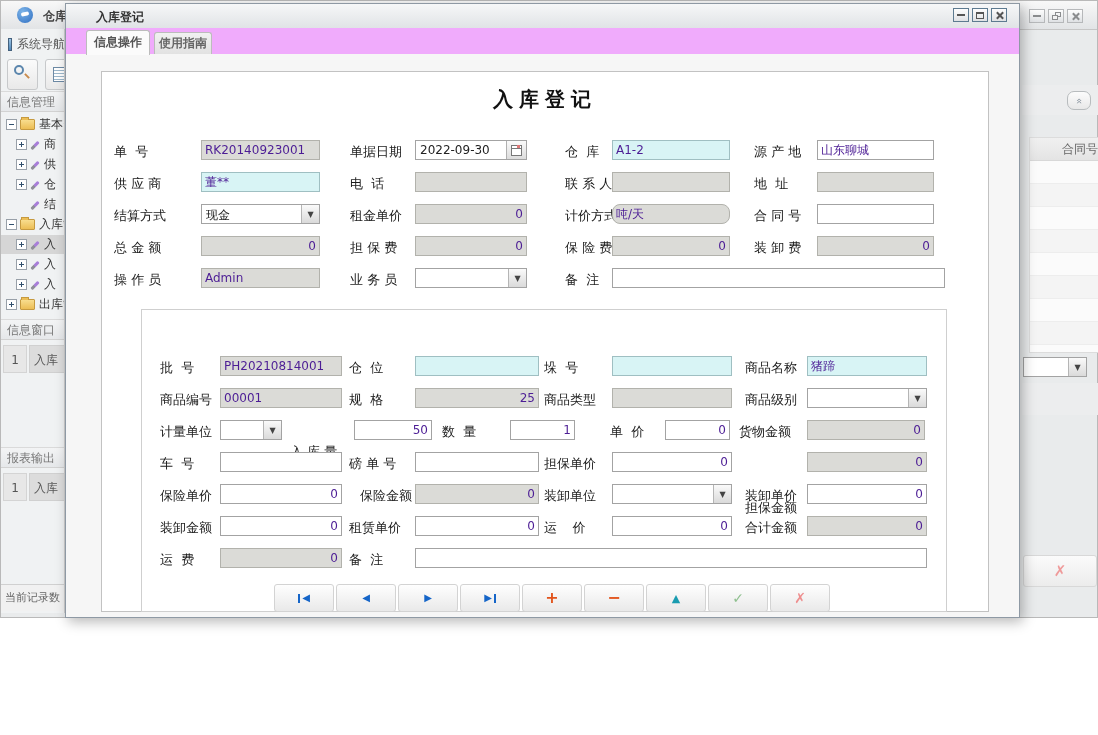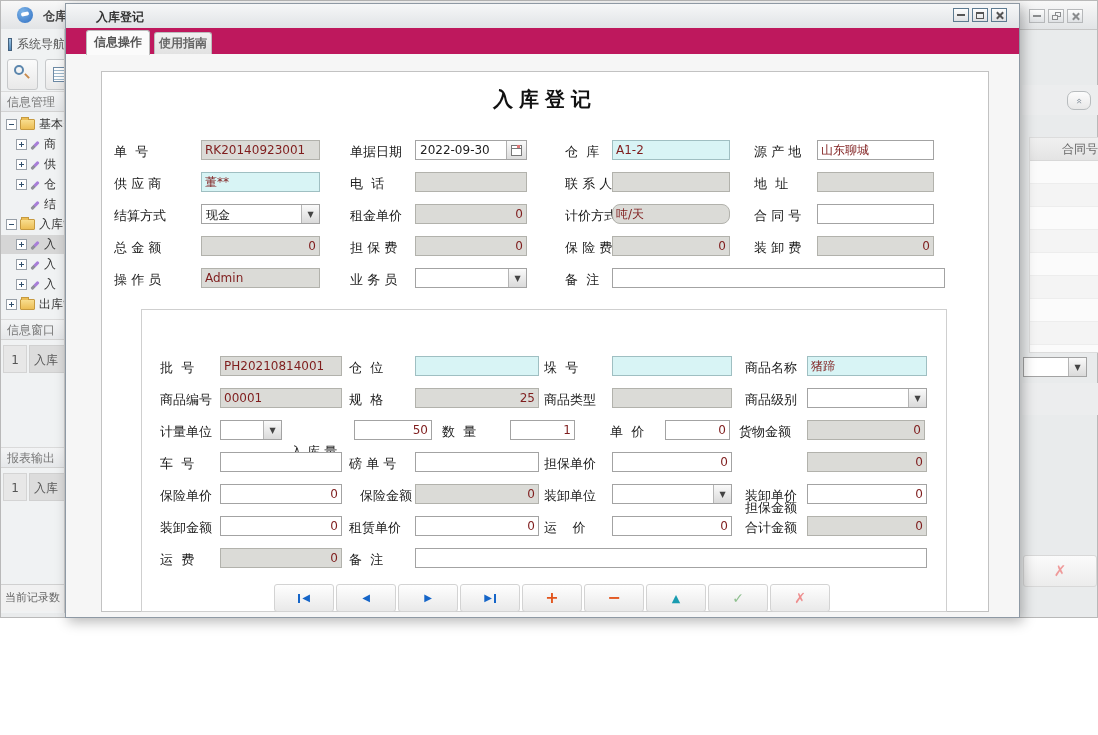--- a/index.html
+++ b/index.html
@@ -79,33 +79,33 @@
   .colline{position:absolute;top:0;bottom:0;width:1px;background:#e0e0e0;}
   .xbtn{position:absolute;left:1022px;top:554px;width:72px;height:30px;border:1px solid #d8d8d8;border-radius:3px;
     background:linear-gradient(#fbfbfb,#ececec);display:flex;align-items:center;justify-content:center;
     color:#ef9a9a;font-size:15px;font-weight:bold;}
   
   #dialog{position:absolute;left:65px;top:3px;width:955px;height:615px;background:#f4f4f4;
     border:1px solid #8e99a4;box-sizing:border-box;box-shadow:3px 4px 12px rgba(0,0,0,.28);z-index:10;}
   .dtitlebar{position:absolute;left:0;top:0;right:0;height:24px;
     background:linear-gradient(#f6f7f8,#e0e3e6);border-bottom:1px solid #c8ccd0;}
   .dtitle{position:absolute;left:30px;top:5px;font-size:12px;font-weight:bold;color:#333;}
-  .tabstrip{position:absolute;left:0;top:24px;right:0;height:26px;background:#be185d;border-bottom:1px solid #c9c9c9;}
+  .tabstrip{position:absolute;left:0;top:24px;right:0;height:26px;background:#f0abfc;border-bottom:1px solid #c9c9c9;}
   .tab{position:absolute;box-sizing:border-box;font-size:12px;font-weight:bold;color:#555;
     text-align:center;border:1px solid #bcbcbc;border-bottom:none;border-radius:3px 3px 0 0;}
   .tab.active{top:2px;height:25px;background:#fbfbfb;line-height:23px;z-index:2;}
   .tab.inactive{top:4px;height:22px;background:linear-gradient(#f1f1f1,#e2e2e2);line-height:21px;color:#666;}
   .dcontent{position:absolute;left:0;top:50px;right:0;bottom:0;background:#f6f6f6;}
   .formpanel{position:absolute;left:35px;top:17px;width:888px;height:541px;background:#fff;
     border:1px solid #c2c2c2;box-sizing:border-box;}
   .formtitle{position:absolute;left:0;top:14px;width:100%;text-align:center;font-size:20px;
     font-weight:bold;color:#111;letter-spacing:6px;}
   .lb{position:absolute;font-size:13px;color:#1a1a1a;white-space:pre;}
   .ip{position:absolute;height:20px;box-sizing:border-box;border:1px solid #a3a3a3;background:#fff;
-    font-family:"DejaVu Sans","Liberation Sans",sans-serif;font-size:12px;color:#7f1d1d;padding:0 3px;}
+    font-family:"DejaVu Sans","Liberation Sans",sans-serif;font-size:12px;color:#4c1d95;padding:0 3px;}
   .ip.dis{background:#dbdbd7;border-color:#b2b2ac;}
   .ip.cyan{background:#d8f4f5;border-color:#9fbfc2;}
   .ip.num{text-align:right;}
   .combo{position:absolute;height:20px;background:#fff;border:1px solid #a3a3a3;box-sizing:border-box;}
   .cval{position:absolute;left:4px;top:2px;font-size:12px;color:#222;white-space:nowrap;}
   .carrow{position:absolute;right:0;top:0;bottom:0;width:17px;background:linear-gradient(#fafafa,#dadada);
     border-left:1px solid #b5b5b5;display:flex;align-items:center;justify-content:center;font-size:8px;color:#444;}
   .datebtn{position:absolute;right:0;top:0;bottom:0;width:19px;background:linear-gradient(#fafafa,#dcdcdc);
     border-left:1px solid #b0b0b0;display:flex;align-items:center;justify-content:center;}
   .calic{width:11px;height:11px;background:#fff;border:1px solid #777;position:relative;box-sizing:border-box;}

